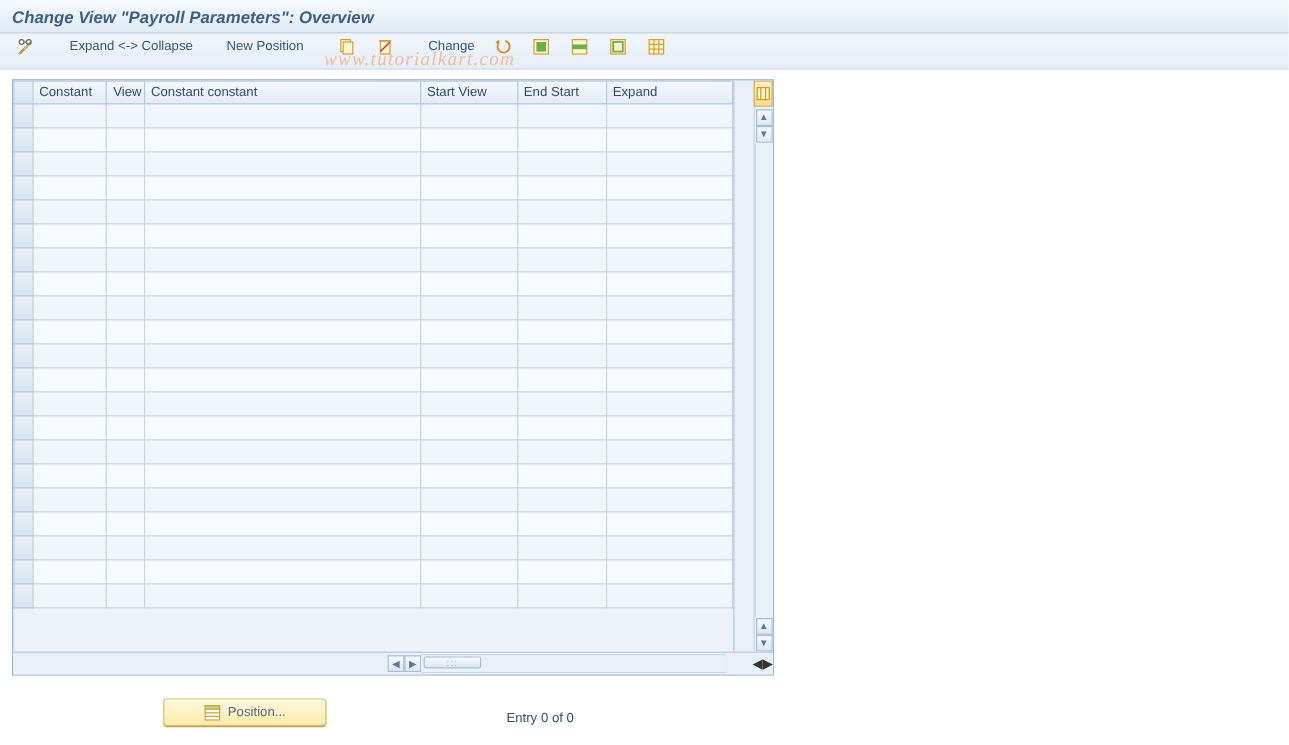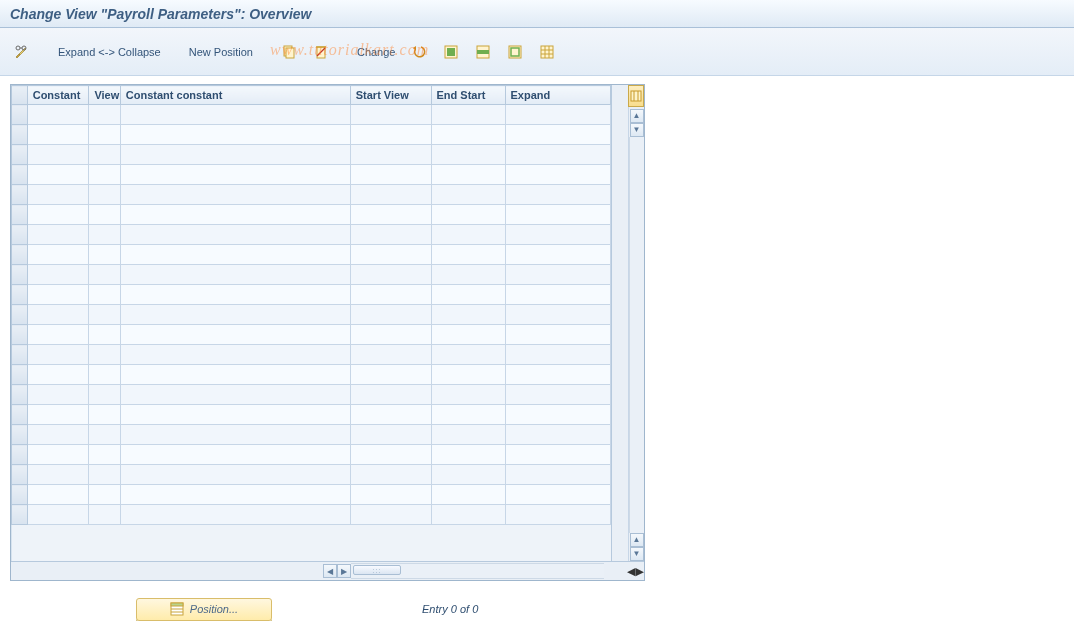--- a/index.html
+++ b/index.html
@@ -24,25 +24,25 @@
     width: 100%;
   }
   .title-text {
     font-weight: bold;
     font-style: italic;
     font-size: 14px;
     color: #3e5f83;
     white-space: nowrap;
   }
   .toolbar {
-    height: 48px;
+    height: 30px;
     background: linear-gradient(to bottom, #f2f6fb 0%, #e4edf7 100%);
     border-bottom: 1px solid #c5d6e8;
     display: flex;
-    align-items: center;
+    align-items: flex-start;
     padding-left: 8px;
     gap: 4px;
     box-sizing: border-box;
     width: 100%;
   }
   .tool-btn {
     display: inline-flex;
     align-items: center;
     height: 22px;
     padding: 0 6px;
@@ -84,21 +84,21 @@
     overflow: hidden;
   }
   table {
     border-collapse: collapse;
     width: 100%;
     table-layout: fixed;
   }
   thead th {
     background: linear-gradient(to bottom, #f4f8fc, #e3ecf6);
     border: 1px solid #b6c9dd;
-    font-weight: bold;
+    font-weight: normal;
     color: #2f4e70;
     text-align: left;
     padding: 3px 5px;
     height: 18px;
     box-sizing: border-box;
     font-size: 11px;
     overflow: hidden;
     white-space: nowrap;
   }
   tbody td {
@@ -218,25 +218,24 @@
     font-size:8px;color:#9cb2c9;letter-spacing:1px;
     box-sizing:border-box;
     cursor:pointer;
   }
   .hscroll-row .rightpair{
     width:32px;display:flex;justify-content:flex-end;gap:0;padding-right:0;
   }
   .hscroll-row .rightpair .hb-btn{margin-right:0;}
   .footer-row{
     display:flex;
-    align-items:center;
+    align-items:flex-end;
     height:28px;
     margin-top:14px;
     gap:30px;
-    font-style:italic;
   }
   .position-btn{
     margin-left:126px;
     width:134px;height:21px;
     background:linear-gradient(to bottom,#fff7df,#ffecab);
     border:1px solid #d9bd6a;
     border-radius:3px;
     display:flex;align-items:center;justify-content:center;
     gap:6px;
     cursor:pointer;

